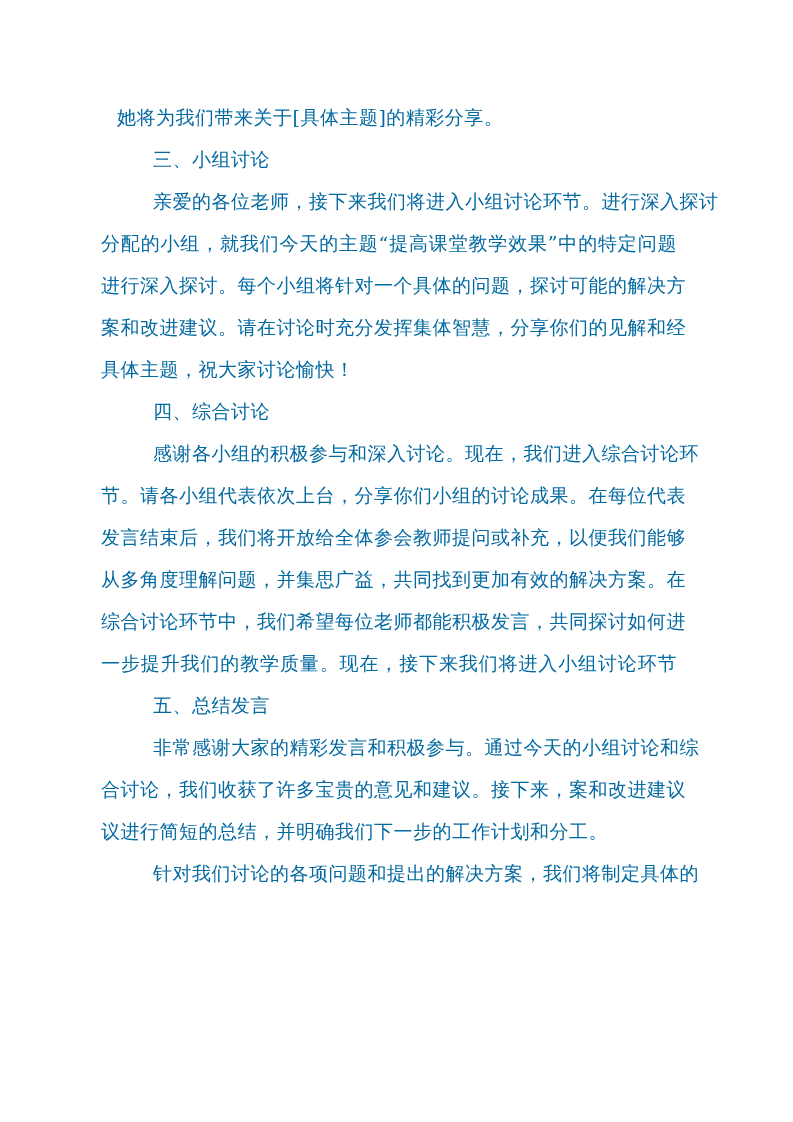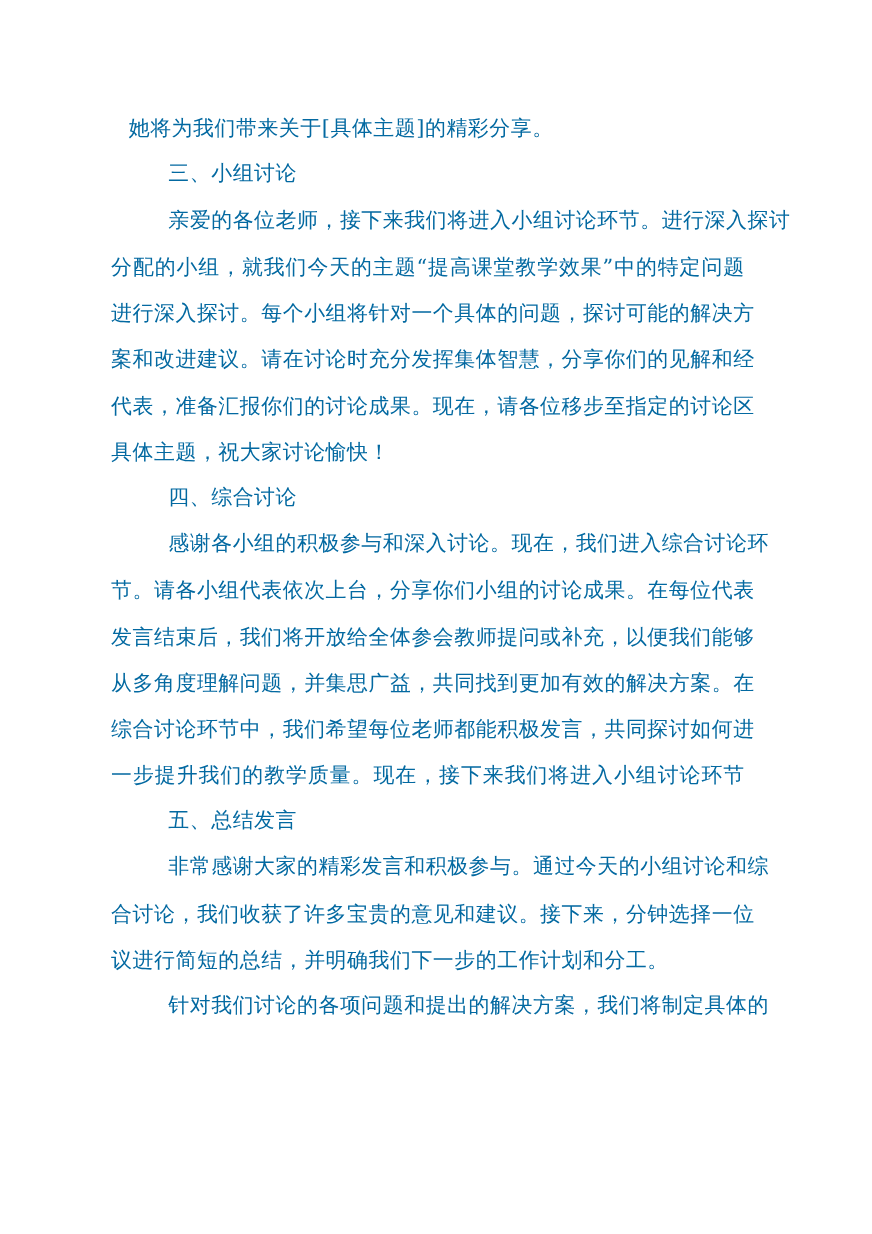--- a/index.html
+++ b/index.html
@@ -35,59 +35,58 @@
     text-align: left;
     letter-spacing: 0.5px;
   }
   
   .line.full {
     text-align: justify;
     text-align-last: justify;
     -moz-text-align-last: justify;
   }
   
-  .line.ind-em2 { padding-left: 52px; font-family: Liberation Serif, serif; }
+  .line.ind-em2 { padding-left: 52px; }
   
   .line.ind-sm  { padding-left: 16px; }
 </style>
 </head>
 <body>
 
 <div class="page" style="background: rgb(255, 255, 255); color: #0369a1;">
   <div class="text-block">
       <div class="paragraph">
         <div class="line ind-sm">她将为我们带来关于[具体主题]的精彩分享。</div>
       </div>
       <div class="paragraph">
         <div class="line ind-em2">三、小组讨论</div>
       </div>
       <div class="paragraph">
         <div class="line full ind-em2">亲爱的各位老师，接下来我们将进入小组讨论环节。进行深入探讨</div>
         <div class="line full">分配的小组，就我们今天的主题“提高课堂教学效果”中的特定问题</div>
         <div class="line full">进行深入探讨。每个小组将针对一个具体的问题，探讨可能的解决方</div>
         <div class="line full">案和改进建议。请在讨论时充分发挥集体智慧，分享你们的见解和经</div>
-        <div class="line full">代表，准备汇报你们的讨论成果。现在，请各位移步至指定的讨论区</div>
         <div class="line">具体主题，祝大家讨论愉快！</div>
       </div>
       <div class="paragraph">
         <div class="line ind-em2">四、综合讨论</div>
       </div>
       <div class="paragraph">
         <div class="line full ind-em2">感谢各小组的积极参与和深入讨论。现在，我们进入综合讨论环</div>
         <div class="line full">节。请各小组代表依次上台，分享你们小组的讨论成果。在每位代表</div>
         <div class="line full">发言结束后，我们将开放给全体参会教师提问或补充，以便我们能够</div>
         <div class="line full">从多角度理解问题，并集思广益，共同找到更加有效的解决方案。在</div>
         <div class="line full">综合讨论环节中，我们希望每位老师都能积极发言，共同探讨如何进</div>
         <div class="line full">一步提升我们的教学质量。现在，接下来我们将进入小组讨论环节</div>
       </div>
       <div class="paragraph">
         <div class="line ind-em2">五、总结发言</div>
       </div>
       <div class="paragraph">
         <div class="line full ind-em2">非常感谢大家的精彩发言和积极参与。通过今天的小组讨论和综</div>
-        <div class="line full">合讨论，我们收获了许多宝贵的意见和建议。接下来，分钟选择一位</div>
+        <div class="line full">合讨论，我们收获了许多宝贵的意见和建议。接下来，案和改进建议</div>
         <div class="line">议进行简短的总结，并明确我们下一步的工作计划和分工。</div>
       </div>
       <div class="paragraph">
         <div class="line full ind-em2">针对我们讨论的各项问题和提出的解决方案，我们将制定具体的</div>
       </div>
     </div>
 </div>
 
 </body></html>

